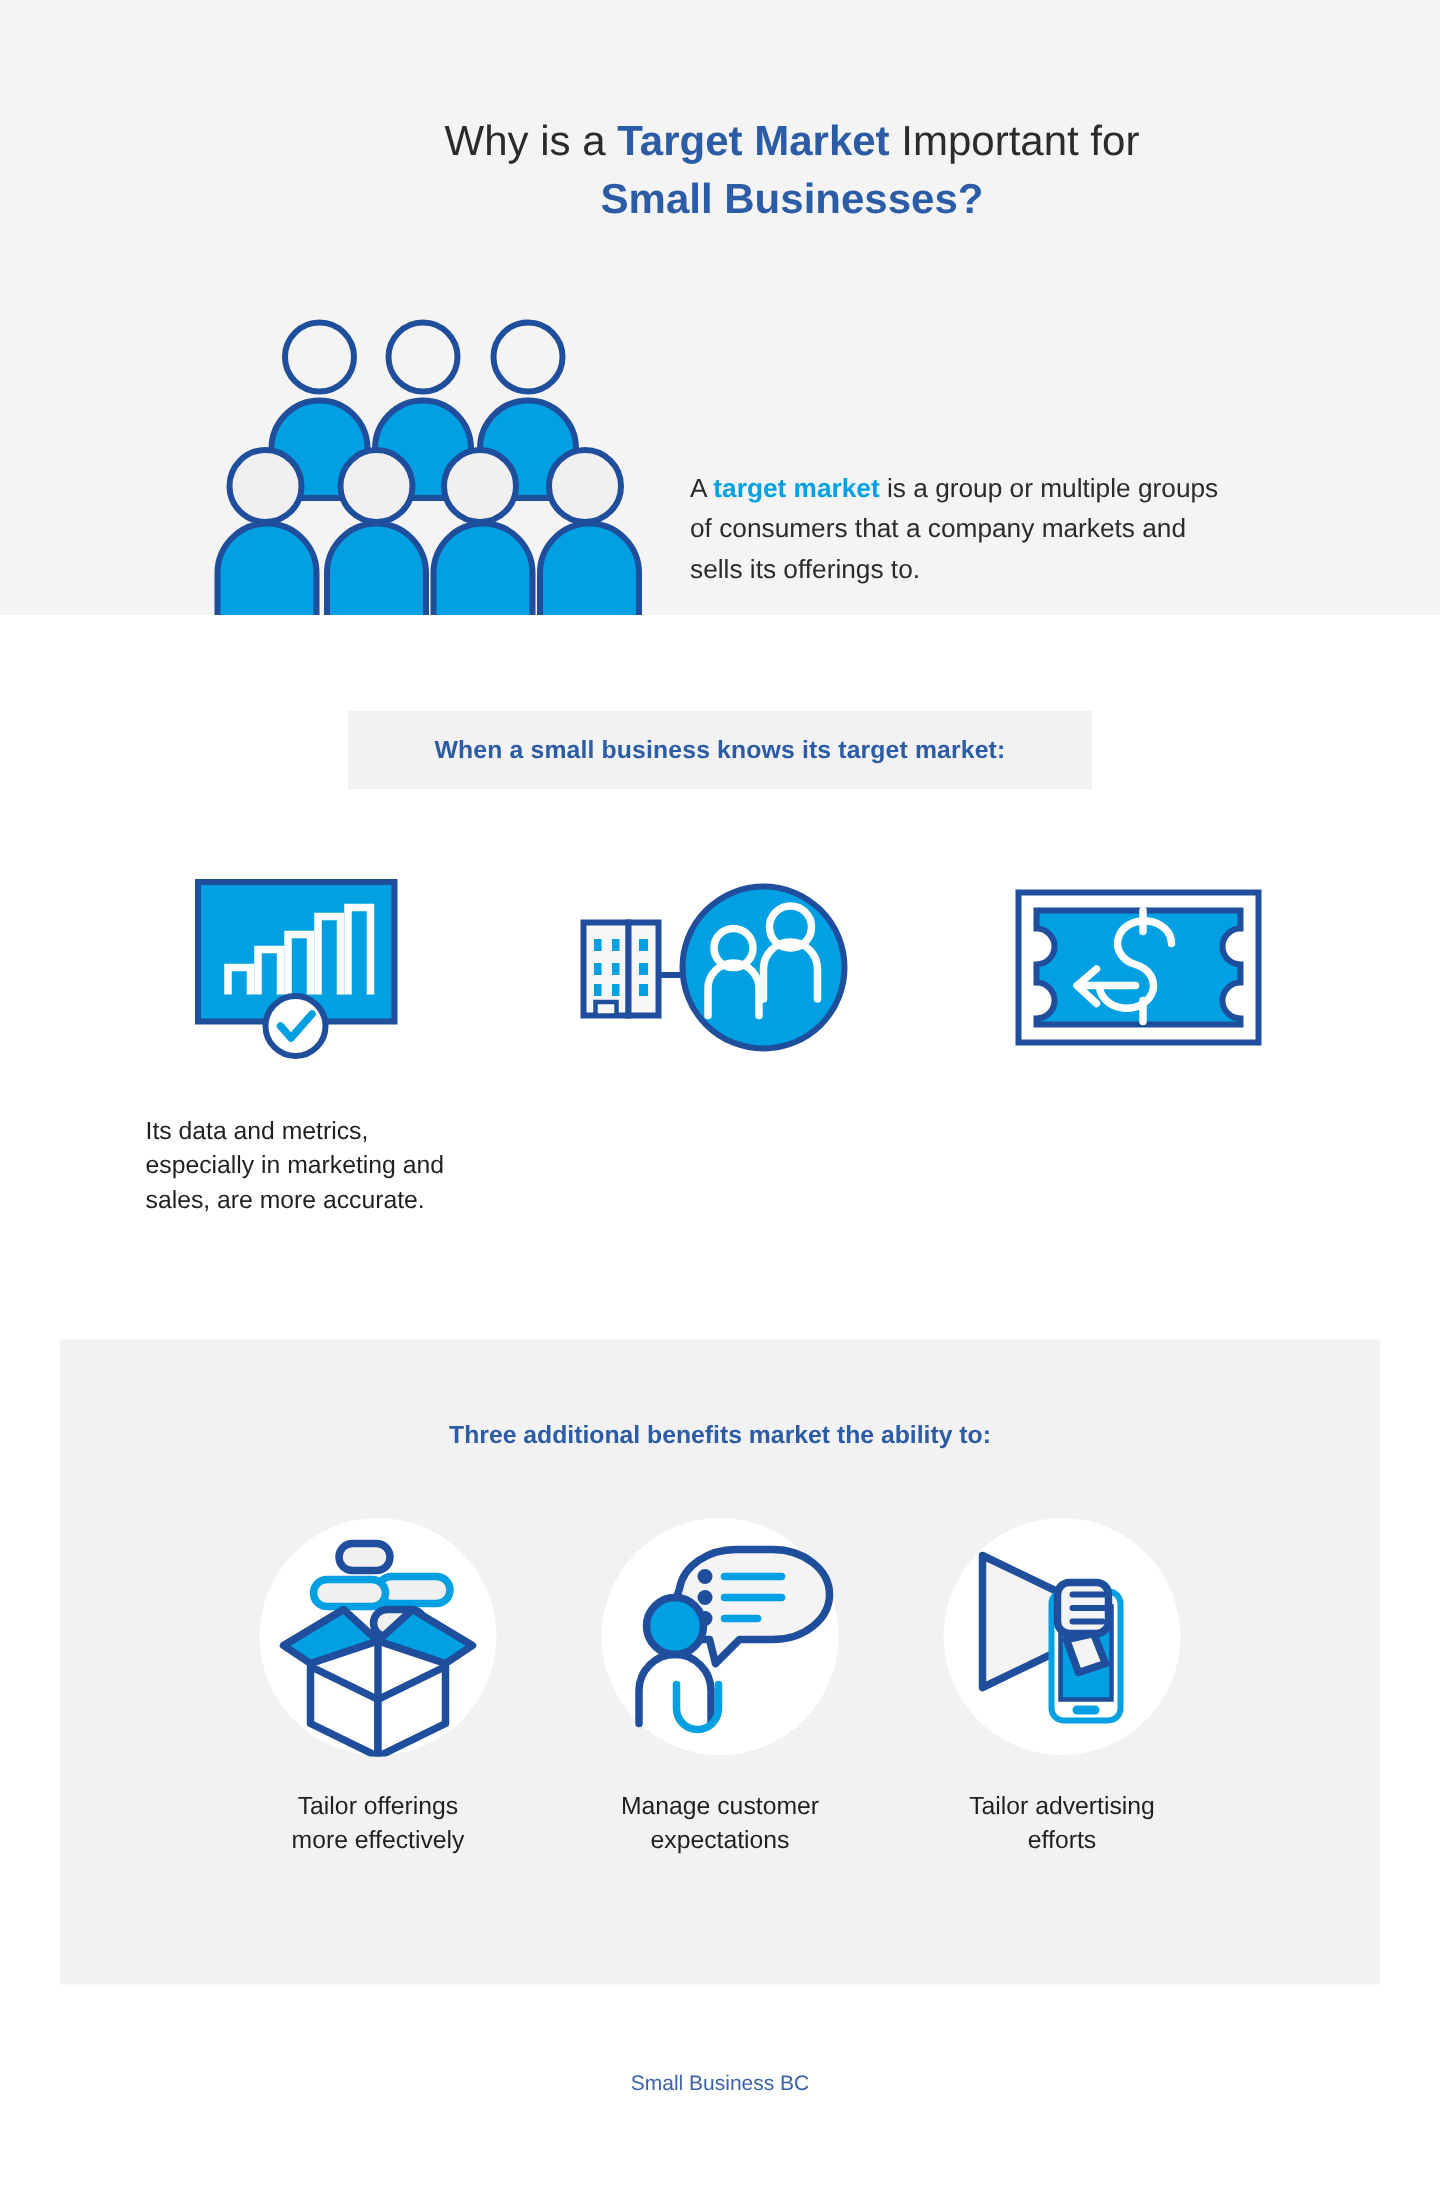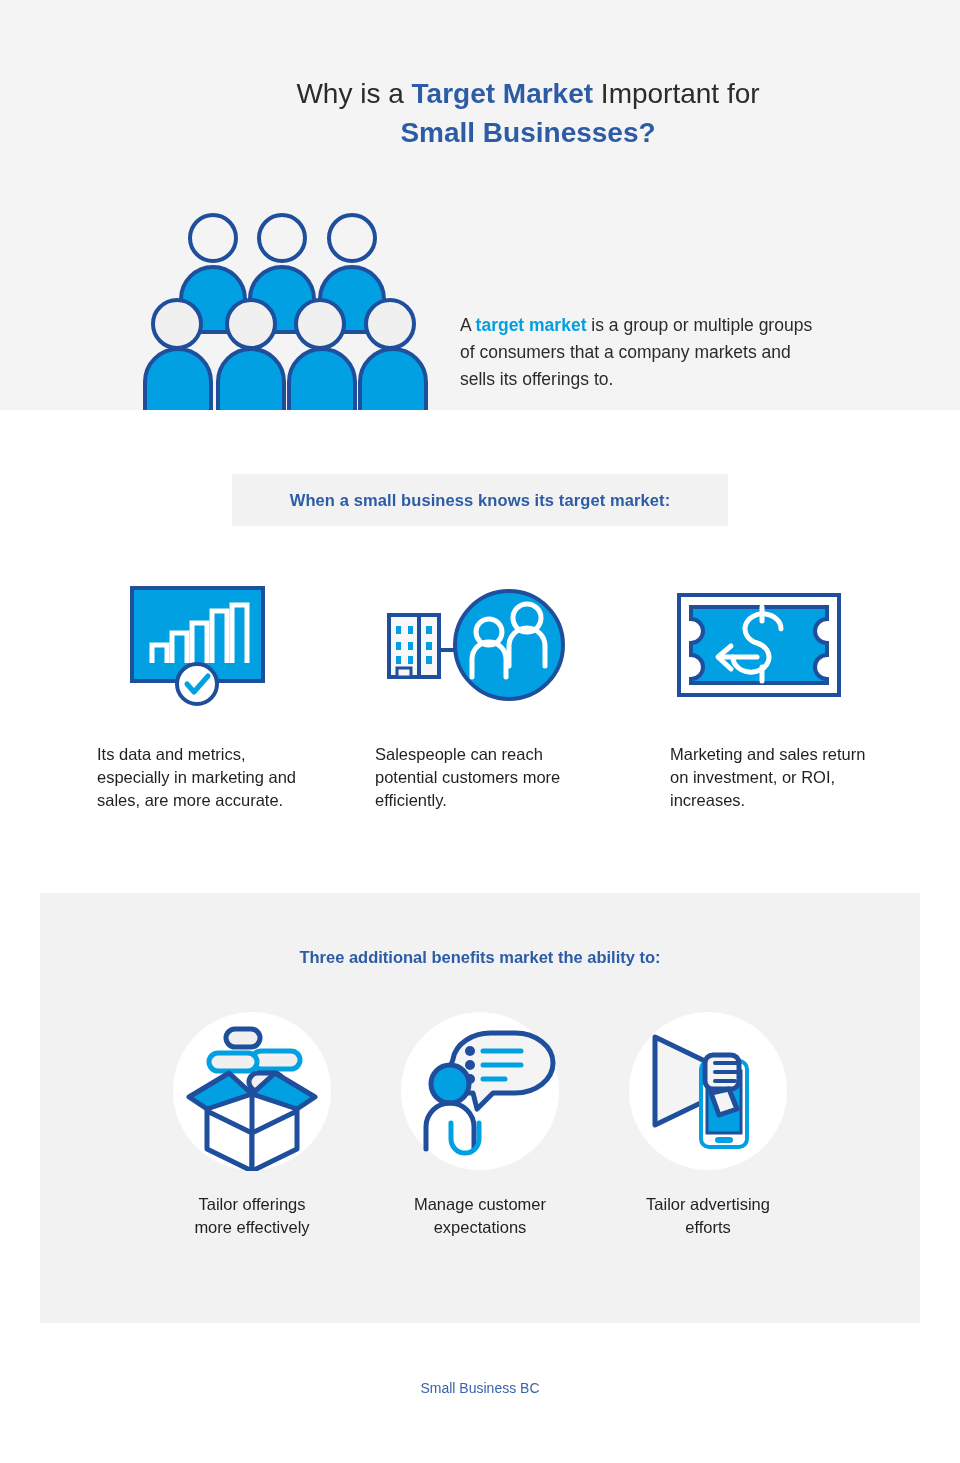--- a/index.html
+++ b/index.html
@@ -164,38 +164,36 @@
 
         <circle cx="126" cy="65" r="54" fill="#00a0e3" stroke="#1f4f9c" stroke-width="4"></circle>
         <g fill="none" stroke="#ffffff" stroke-width="5" stroke-linecap="round">
           <circle cx="106" cy="52" r="13"></circle>
           <path d="M89 97 v-18 a17 17 0 0 1 34 0 v18"></path>
           <circle cx="144" cy="38" r="14"></circle>
           <path d="M126 86 v-20 a18 18 0 0 1 36 0 v20"></path>
         </g>
       </svg>
     </div>
-    <div class="mid-cap">Salespeople can reach potential customers more efficiently.</div>
   </div>
 
   <div class="mid-col c3">
     <div class="mid-icon">
       <svg width="175" height="112" viewBox="0 0 175 112" aria-hidden="true">
         <rect x="4" y="6" width="160" height="100" fill="#ffffff" stroke="#1f4f9c" stroke-width="4"></rect>
         <path d="M16 18 h136 v12 a12 12 0 0 0 0 24 v12 a12 12 0 0 0 0 24 v4 H16 v-4 a12 12 0 0 0 0 -24 v-12 a12 12 0 0 0 0 -24 z" fill="#00a0e3" stroke="#1f4f9c" stroke-width="4"></path>
         <g fill="none" stroke="#ffffff" stroke-width="5" stroke-linecap="round" stroke-linejoin="round">
           <path d="M106 40 a18 15 0 1 0 -24 14 a18 15 0 1 1 -24 14"></path>
           <line x1="87" y1="18" x2="87" y2="32"></line>
           <line x1="87" y1="78" x2="87" y2="92"></line>
           <line x1="82" y1="68" x2="44" y2="68"></line>
           <path d="M56 57 L43 68 L56 80"></path>
         </g>
       </svg>
     </div>
-    <div class="mid-cap">Marketing and sales return on investment, or ROI, increases.</div>
   </div>
 </div>
 
 <div class="panel">
 
   <div class="panel-head">Three additional benefits market the ability to:</div>
 
   <div class="bot-col b1">
     <div class="bot-icon">
       <svg width="170" height="160" viewBox="0 0 170 160" aria-hidden="true">

